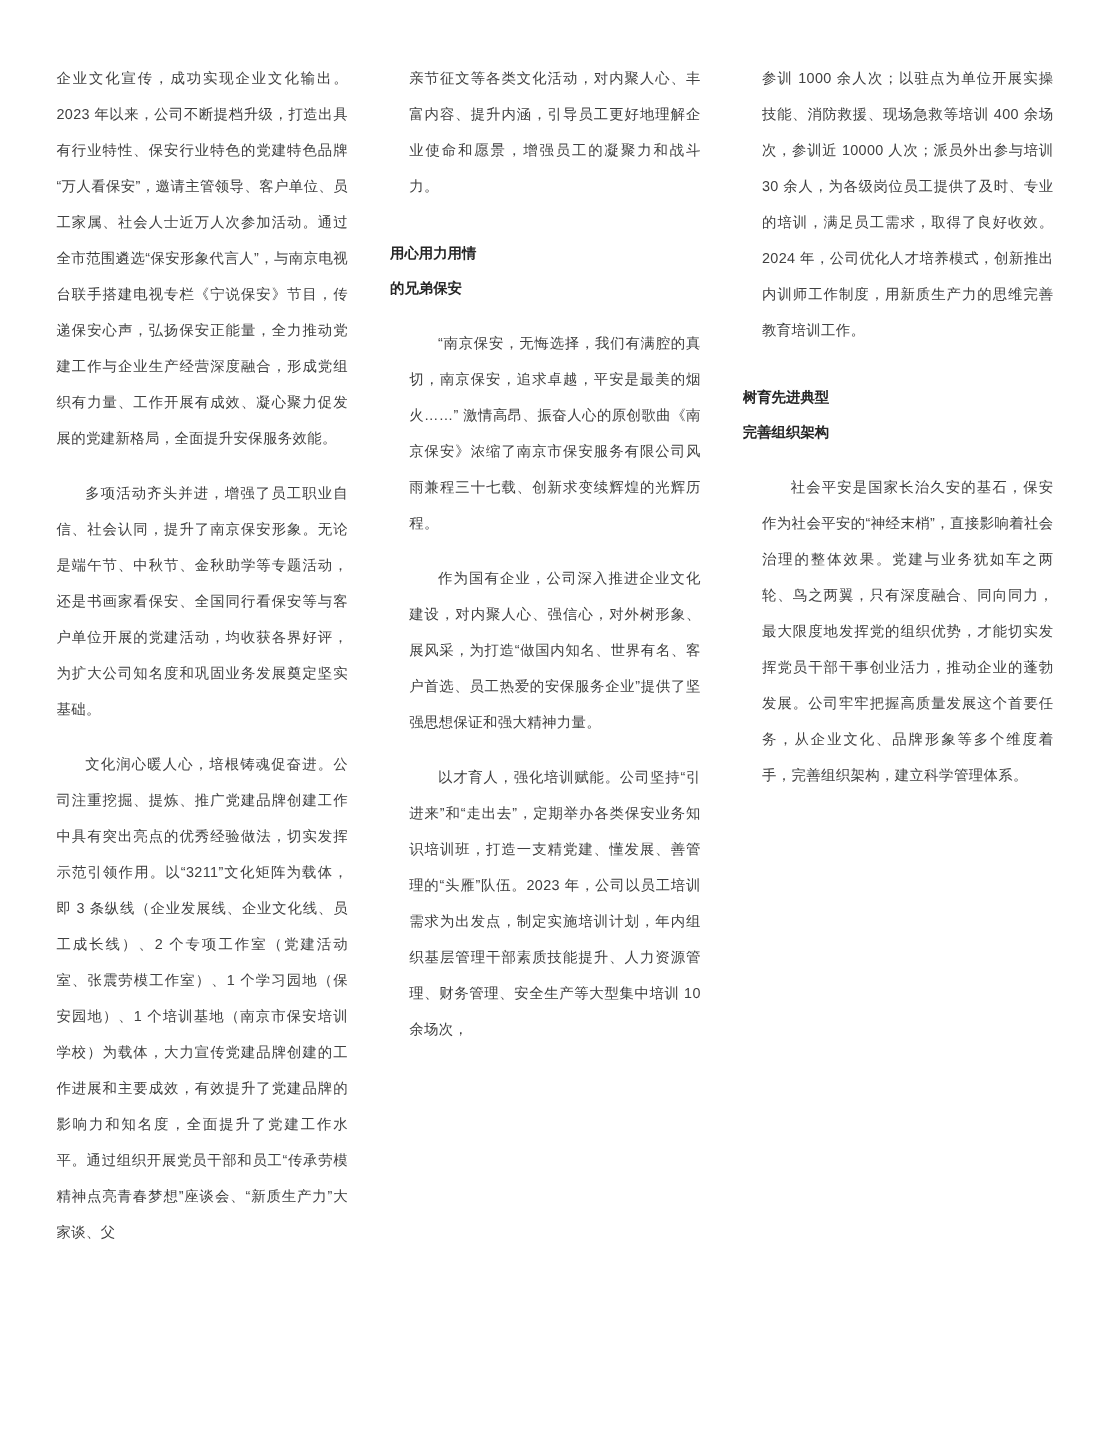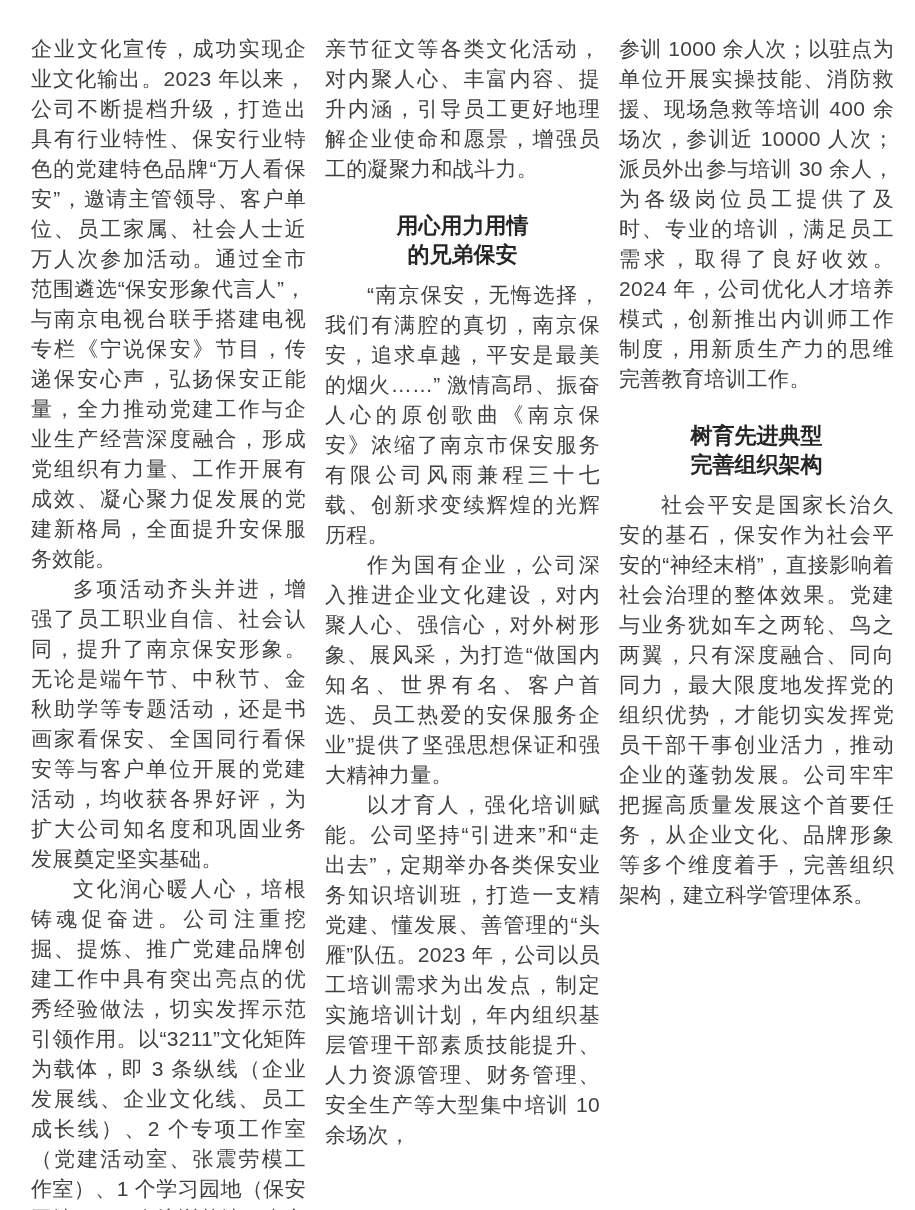--- a/index.html
+++ b/index.html
@@ -21,37 +21,36 @@
     display: flex;
     gap: 19px;
     background: var(--page-bg, #ffffff);
   }
   .column {
     flex: 0 0 275px;
     width: 275px;
     overflow: hidden;
   }
   .para {
-    margin: 0;
-    font-size: 21px;
+    margin: 16px;
+    font-size: 12px;
     line-height: 30px;
     color: var(--text-color, #404040);
     text-align: justify;
     letter-spacing: 0.3px;
   }
   .para.indent {
     text-indent: 2em;
   }
   .heading {
     margin: 27px 0 11px 0;
-    font-size: 22px;
+    font-size: 12px;
     line-height: 29px;
     font-weight: 700;
     color: var(--heading-color, #262626);
-    text-align: center;
   }
   .heading .heading-line {
     display: block;
   }
 </style>
 </head>
 <body>
 
 <div class="page">
   <div class="column">

